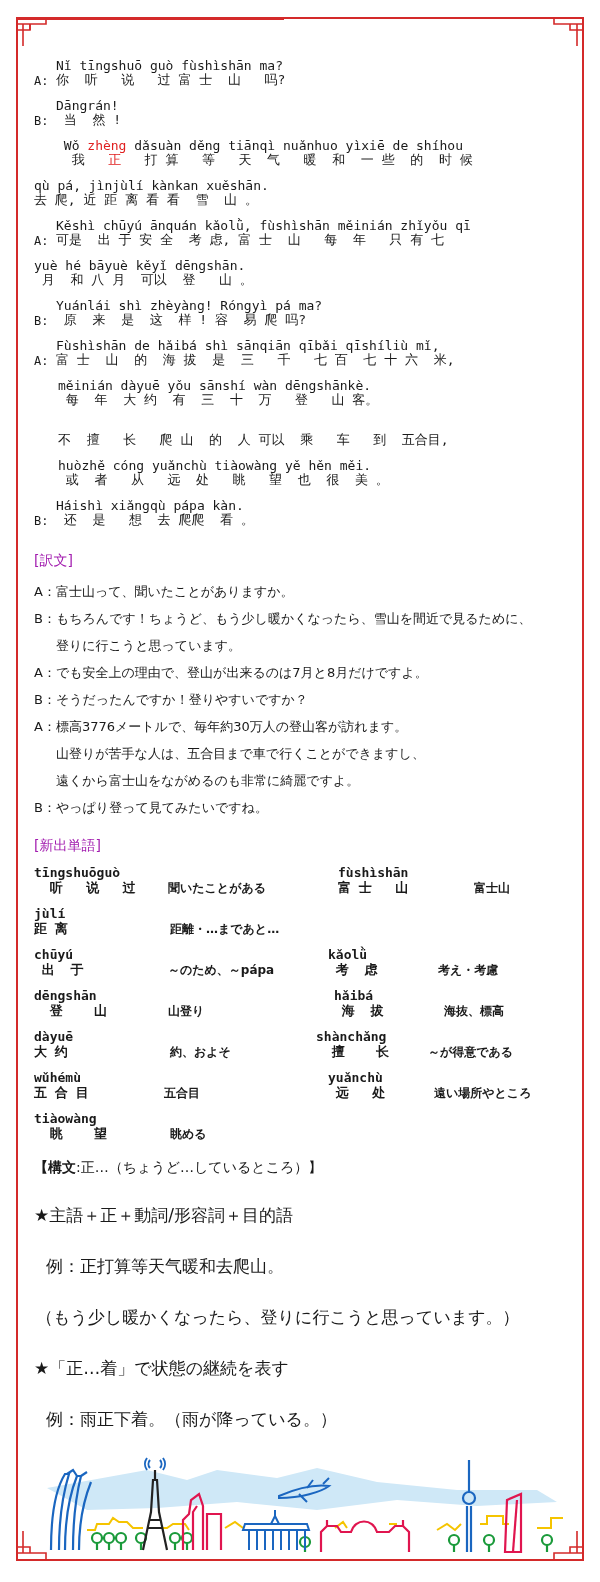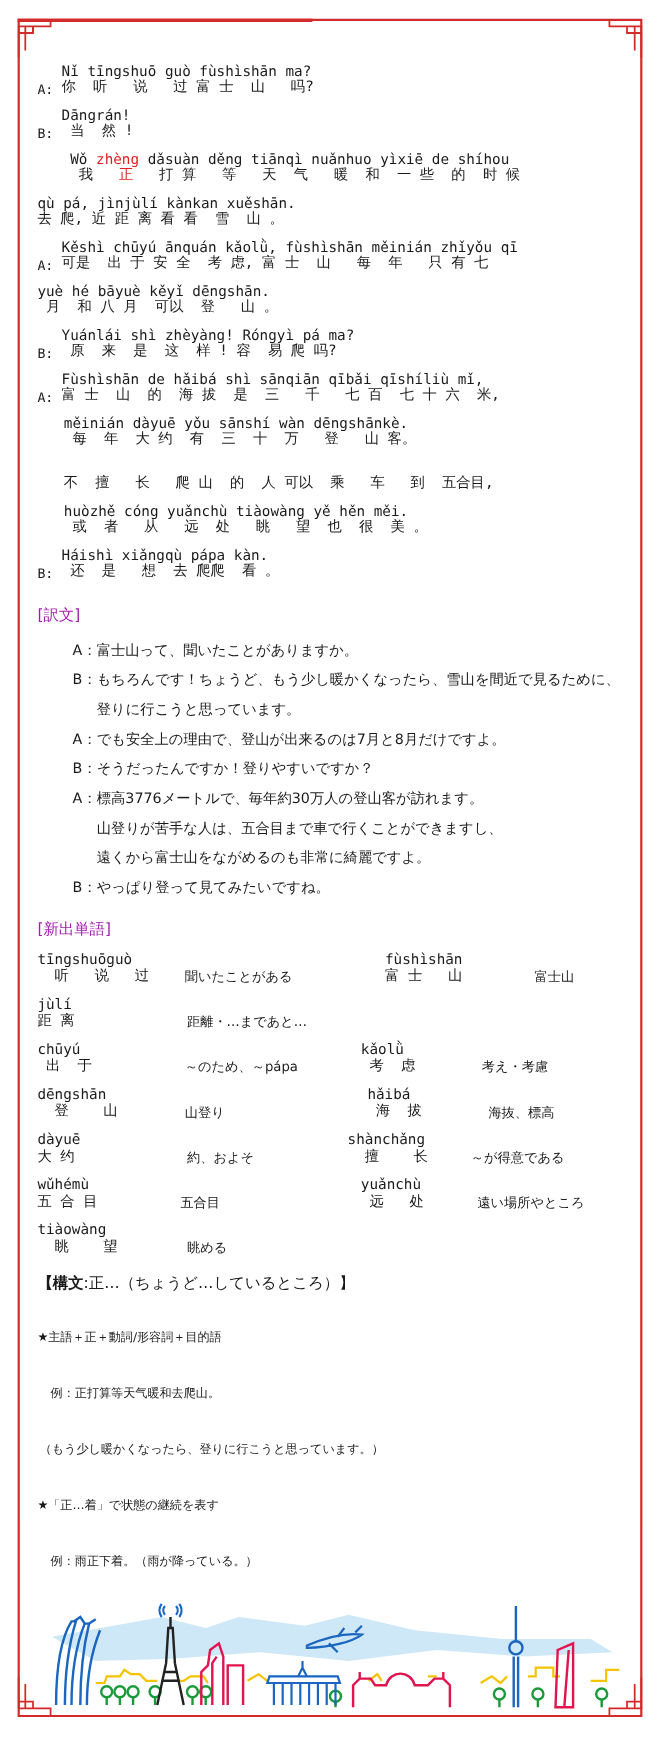--- a/index.html
+++ b/index.html
@@ -12,31 +12,31 @@
   .section-blue { color: #a21caf; font-size: 14px; height: 20px; line-height: 20px; }
 
   .dlg { position: relative; height: 40px; font-family: "DejaVu Sans Mono", monospace; }
   .dlg .py { position: absolute; left: 22px; top: 0; font-size: 13px; line-height: 16px; white-space: pre; }
   .dlg .hz { position: absolute; left: 22px; top: 14px; font-size: 13px; line-height: 16px; white-space: pre; }
   .dlg .spk { position: absolute; left: 0; top: 15px; font-size: 12px; line-height: 16px; }
   .dlg.cont .py, .dlg.cont .hz { left: 0; }
   .dlg.ind2 .py, .dlg.ind2 .hz { left: 24px; }
   .red { color: #e02020; }
 
-  .tr-line { font-size: 13px; line-height: 27px; height: 27px; white-space: nowrap; margin-left: 32px; }
+  .tr-line { font-size: 13px; line-height: 27px; height: 27px; white-space: nowrap; }
   .tr-line.indent { padding-left: 22px; }
   .vrow { position: relative; height: 41px; font-family: "DejaVu Sans Mono", monospace; }
-  .vi { position: absolute; top: 0; }
+  .vi { position: absolute; top: 0; font-weight: bold; }
   .vi .py { font-size: 13px; line-height: 15px; white-space: pre; }
   .vi .hz { font-size: 13px; line-height: 15px; white-space: pre; }
   .vi .mean { position: absolute; top: 15px; font-family: "DejaVu Sans", sans-serif; font-size: 12px; white-space: nowrap; }
 
   .pattern-title { font-size: 14px; height: 22px; line-height: 22px; margin-top: 6px; }
   .pattern-title b { font-weight: bold; }
-  .pline { font-size: 11px; line-height: 27px; height: 27px; white-space: nowrap; margin-top: 24px; }
+  .pline { font-size: 17px; line-height: 27px; height: 27px; white-space: nowrap; margin-top: 24px; }
   .pline.ex { padding-left: 12px; }
   .pline.gloss { padding-left: 2px; }
 
   .skyline { position: absolute; left: 17px; top: 1440px; width: 566px; height: 120px; }
 </style>
 </head>
 <body>
 
 <svg style="position:absolute;left:0;top:0" width="600" height="1582">
   <g fill="none" stroke="#d42a2a" stroke-width="2">
@@ -131,21 +131,21 @@
   </div>
 
   <div class="section-blue" style="margin-top:14px;margin-bottom:10px">[新出単語]</div>
   <div>
     <div class="vrow">
       <div class="vi" style="left:0">
         <div class="py">tīngshuōguò</div>
         <div class="hz">  听   说   过</div>
         <div class="mean" style="left:134px">聞いたことがある</div>
       </div>
-      <div class="vi" style="left:316px">
+      <div class="vi" style="left:304px">
         <div class="py">fùshìshān</div>
         <div class="hz">富 士   山</div>
         <div class="mean" style="left:136px">富士山</div>
       </div>
     </div>
     <div class="vrow">
       <div class="vi" style="left:0">
         <div class="py">jùlí</div>
         <div class="hz">距 离</div>
         <div class="mean" style="left:136px">距離・…まであと…</div>

